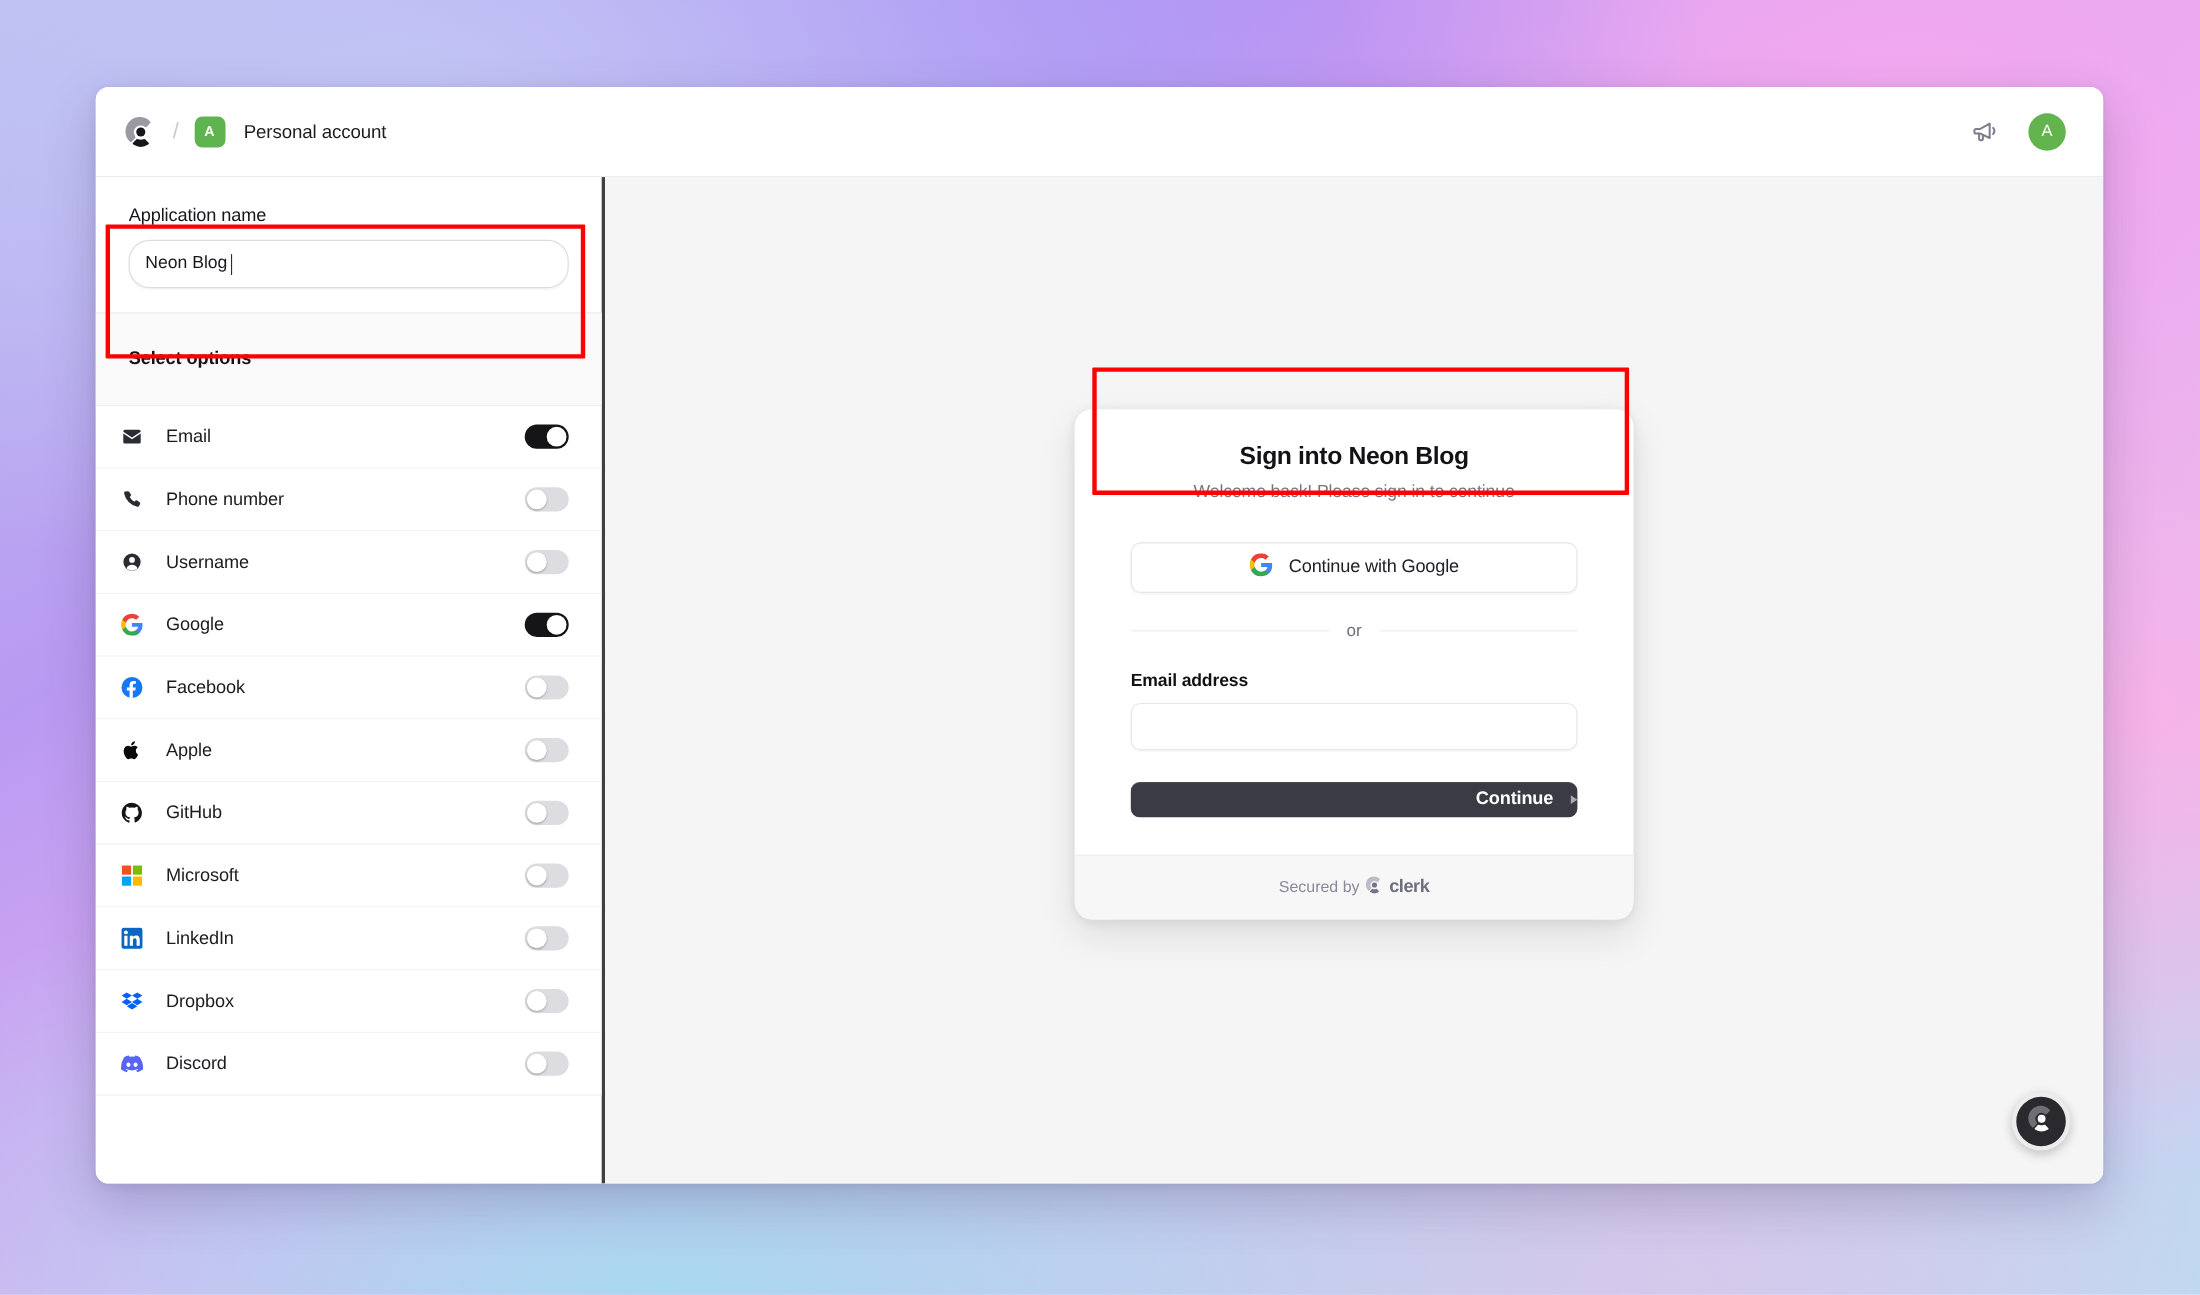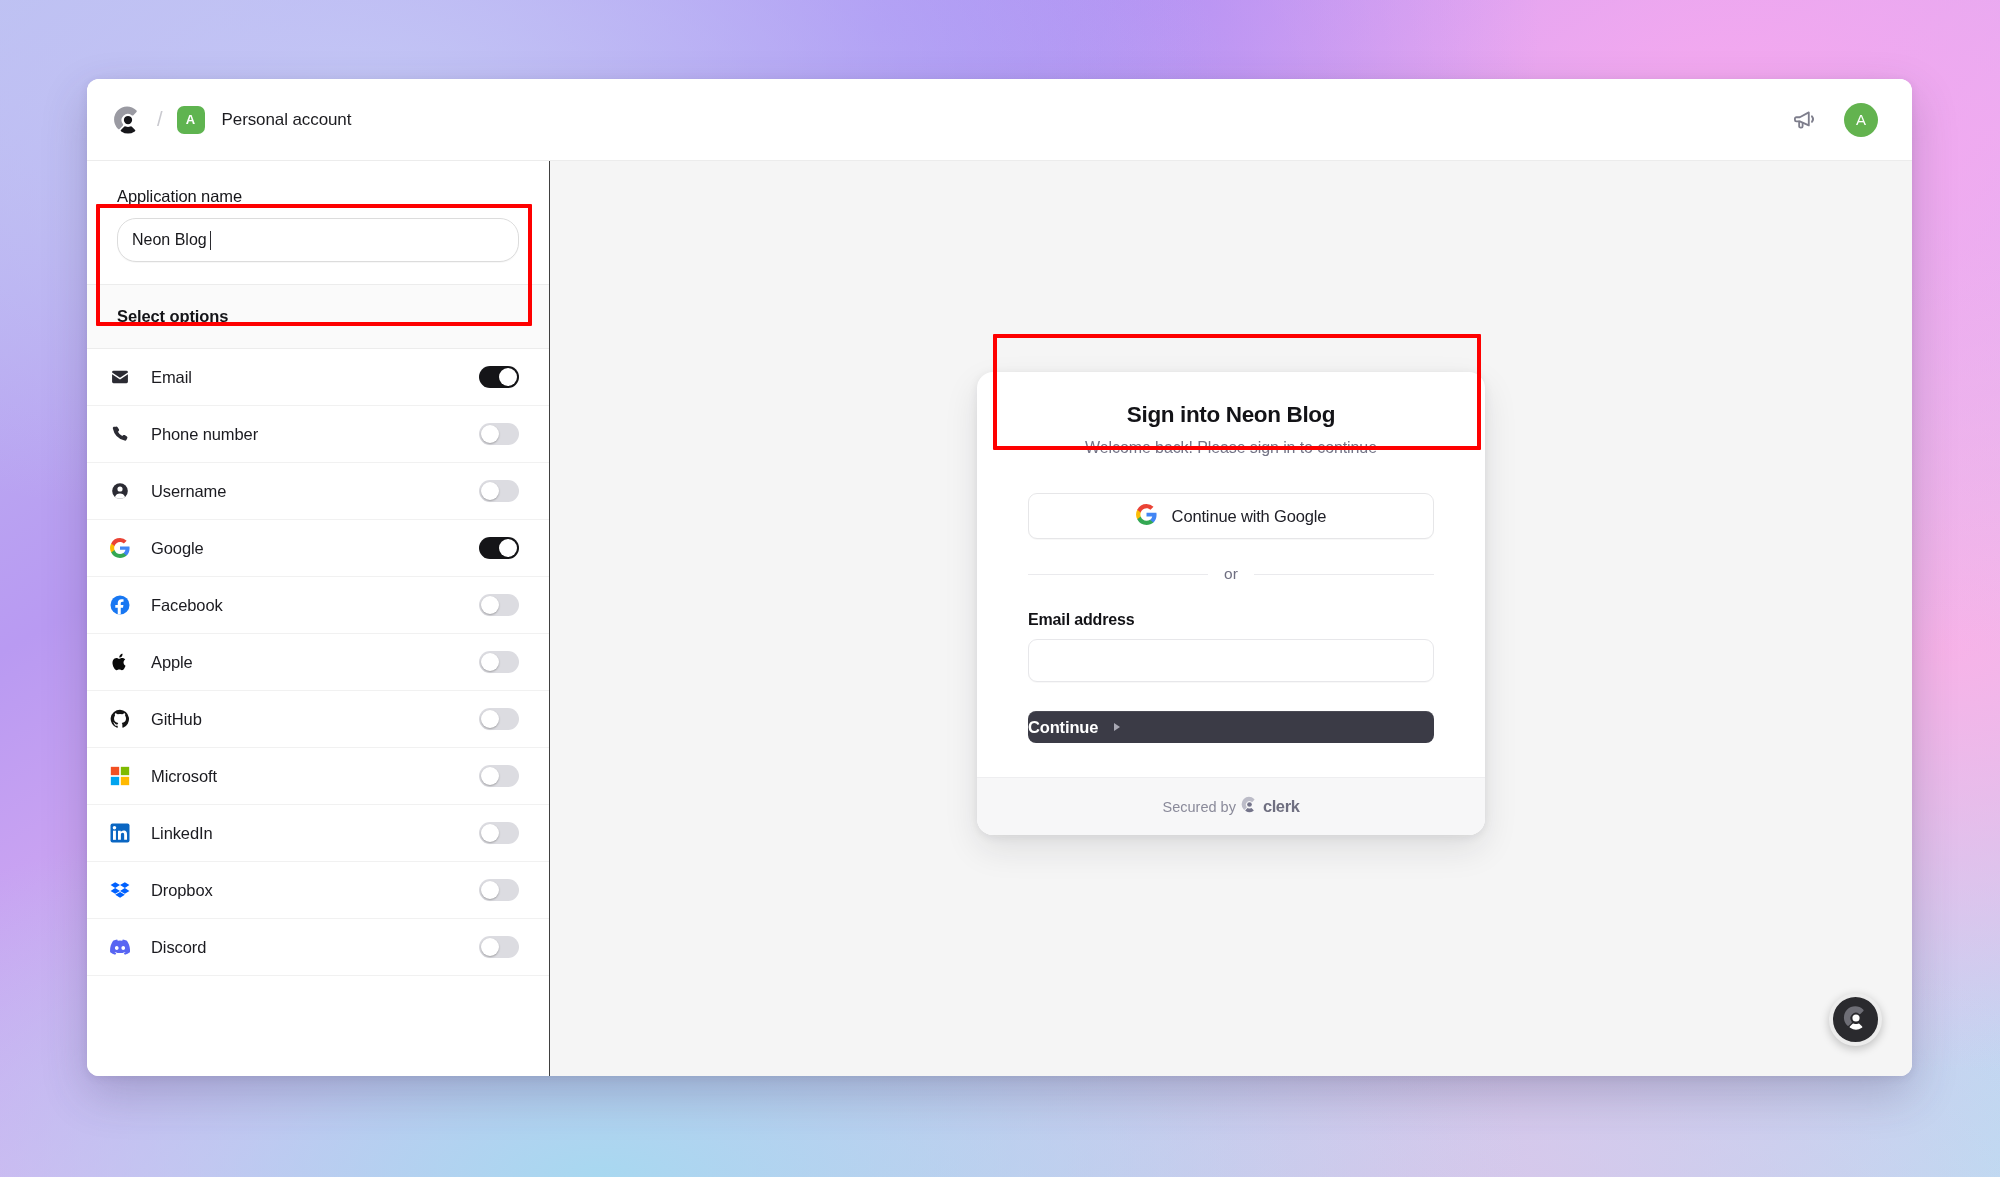--- a/index.html
+++ b/index.html
@@ -91,21 +91,21 @@
     display: flex; align-items: center; justify-content: center;
   }
 
   
   .app-body { flex: 1; display: flex; min-height: 0; }
 
   
   .config-panel {
     width: 463px;
     flex: 0 0 463px;
-    border-right: 1px solid #404040;
+    border-right: 3px solid #404040;
     background: #ffffff;
     display: flex;
     flex-direction: column;
     position: relative;
     min-height: 0;
   }
   .app-name-block { padding: 26px 30px 22px 30px; }
   .field-label {
     font-size: 16.5px;
     color: #16161a;
@@ -133,21 +133,21 @@
     width: 1px;
     height: 19px;
     background: #2b2b30;
     margin-left: 3px;
   }
 
   .section-header {
     background: #fafafa;
     border-top: 1px solid #ececec;
     border-bottom: 1px solid #ececec;
-    padding: 22px 30px;
+    padding: 32px 30px;
     font-size: 16.5px;
     font-weight: 600;
     color: #141418;
     letter-spacing: -0.1px;
   }
 
   .options-list {
     flex: 1;
     overflow: hidden;
     min-height: 0;
@@ -309,21 +309,21 @@
     border-radius: 8px;
     background: #3b3b46;
     color: #ffffff;
     font-family: "Liberation Sans", sans-serif;
     font-size: 16.5px;
     font-weight: 600;
     letter-spacing: -0.15px;
     cursor: pointer;
     display: flex;
     align-items: center;
-    justify-content: flex-start;
+    justify-content: flex-end;
     gap: 16px;
     box-shadow: inset 0 1px 0 rgba(255,255,255,.08);
   }
   .continue-btn .tri {
     width: 0; height: 0;
     border-left: 6px solid #a9a9b4;
     border-top: 4.5px solid transparent;
     border-bottom: 4.5px solid transparent;
   }
 

